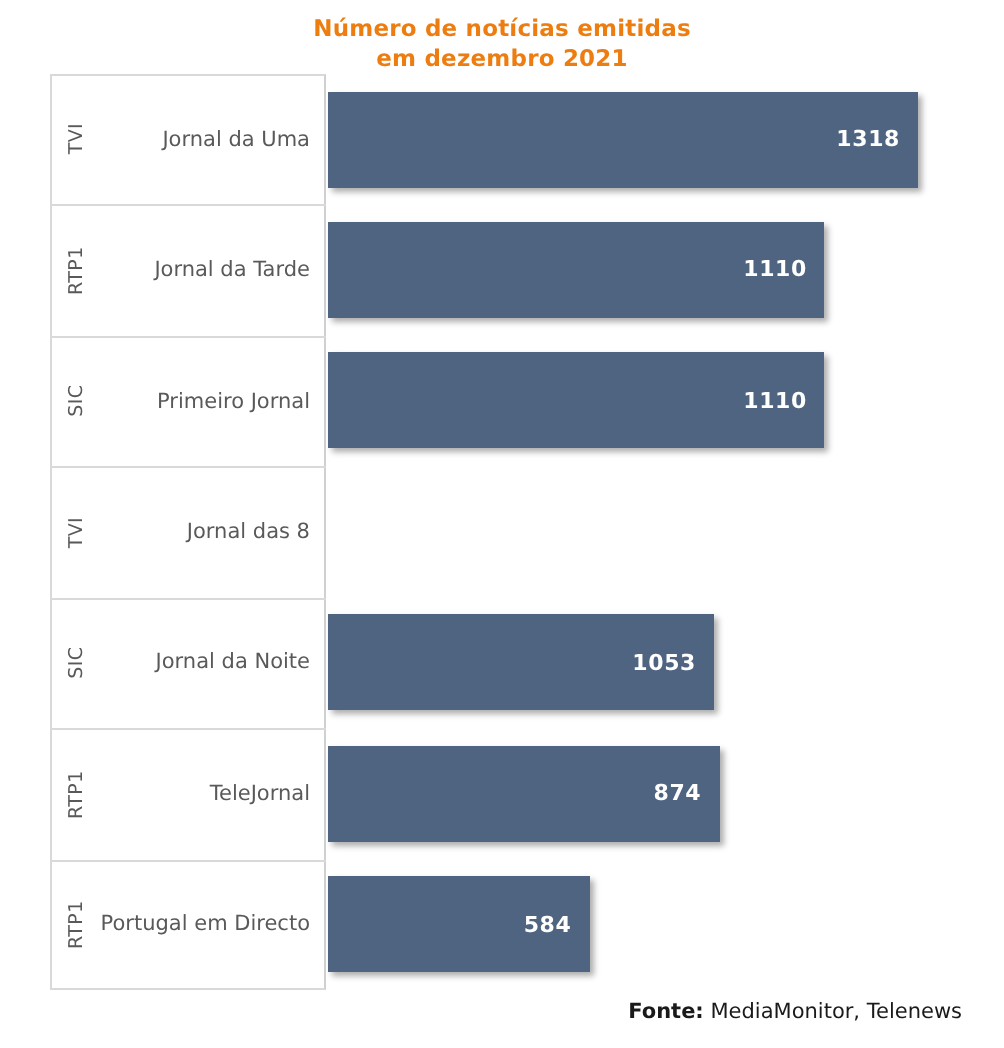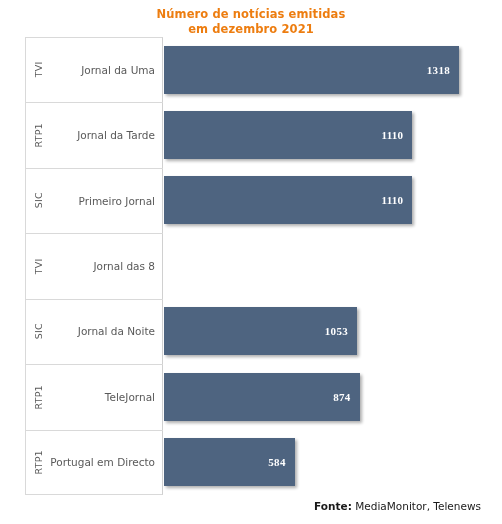--- a/index.html
+++ b/index.html
@@ -116,21 +116,20 @@
     align-items: center;
     justify-content: flex-end;
     box-sizing: border-box;
     padding-right: 9px;
   }
   .bar .val {
     color: #ffffff;
     font-size: 11px;
     font-weight: bold;
     letter-spacing: 0.3px;
-    font-family: Liberation Serif, serif;
   }
 
   
   .footer {
     position: absolute;
     left: 0;
     top: 500px;
     width: 481px;
     text-align: right;
     font-size: 10.5px;

